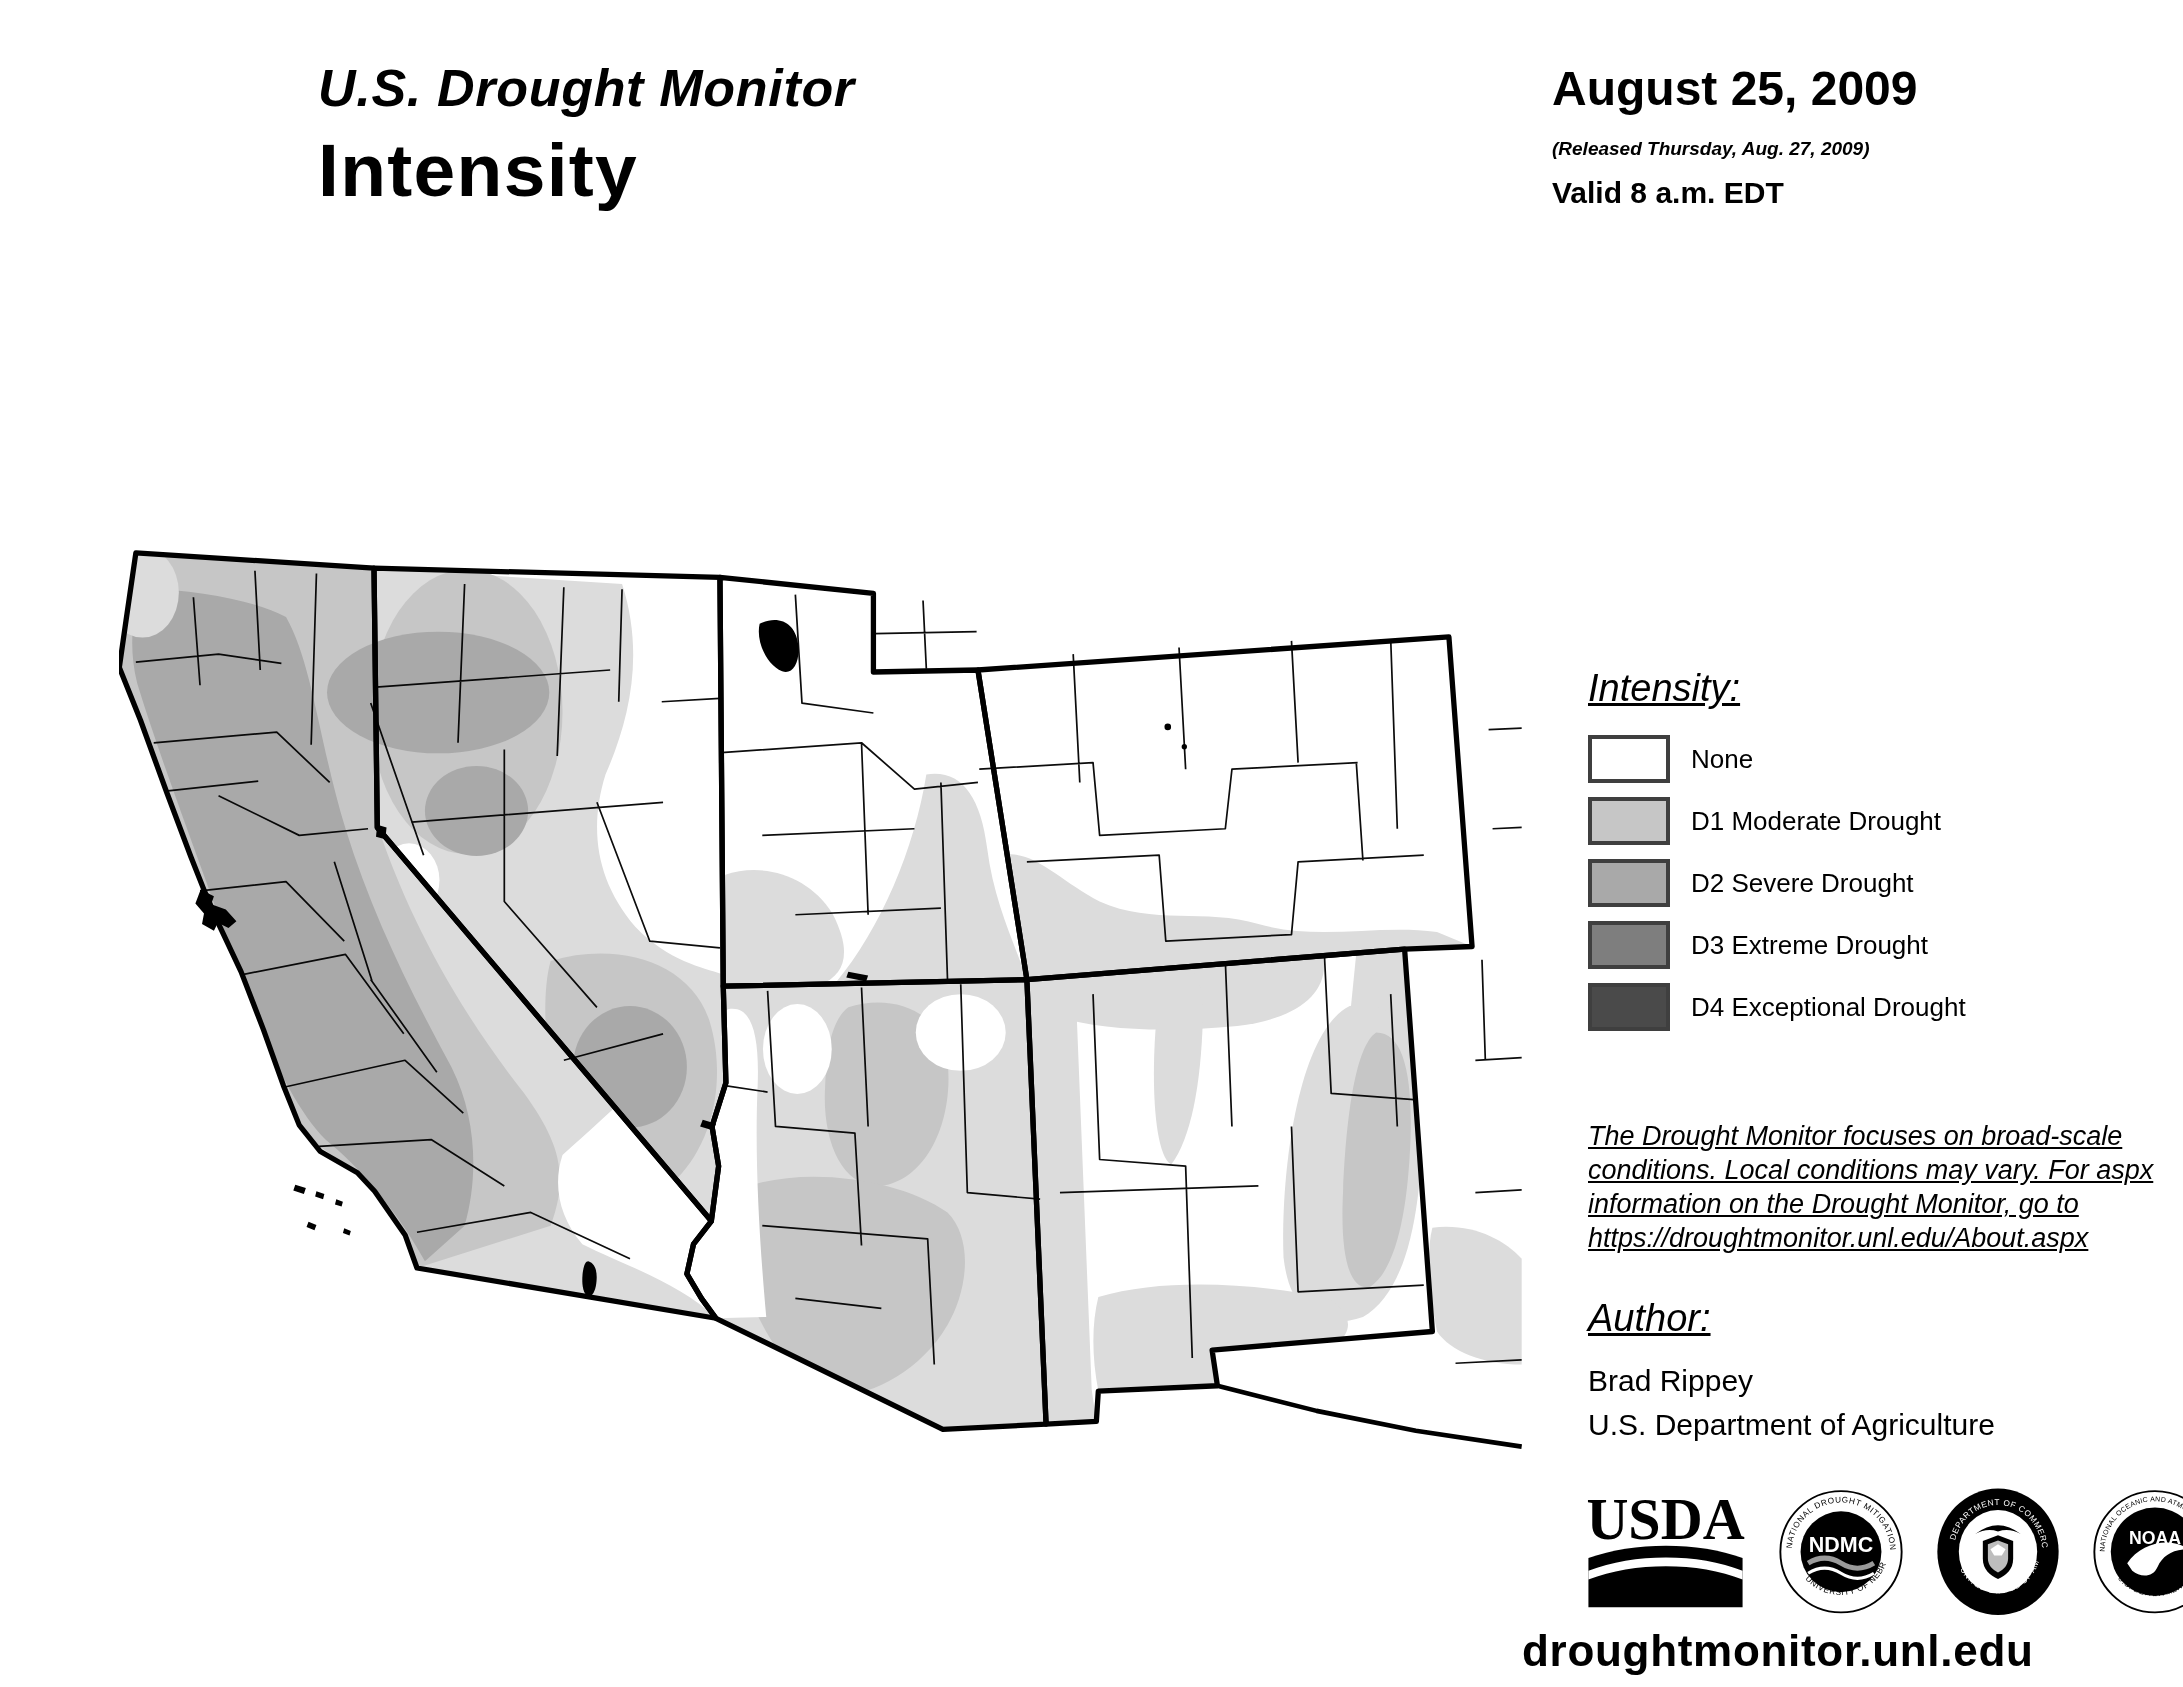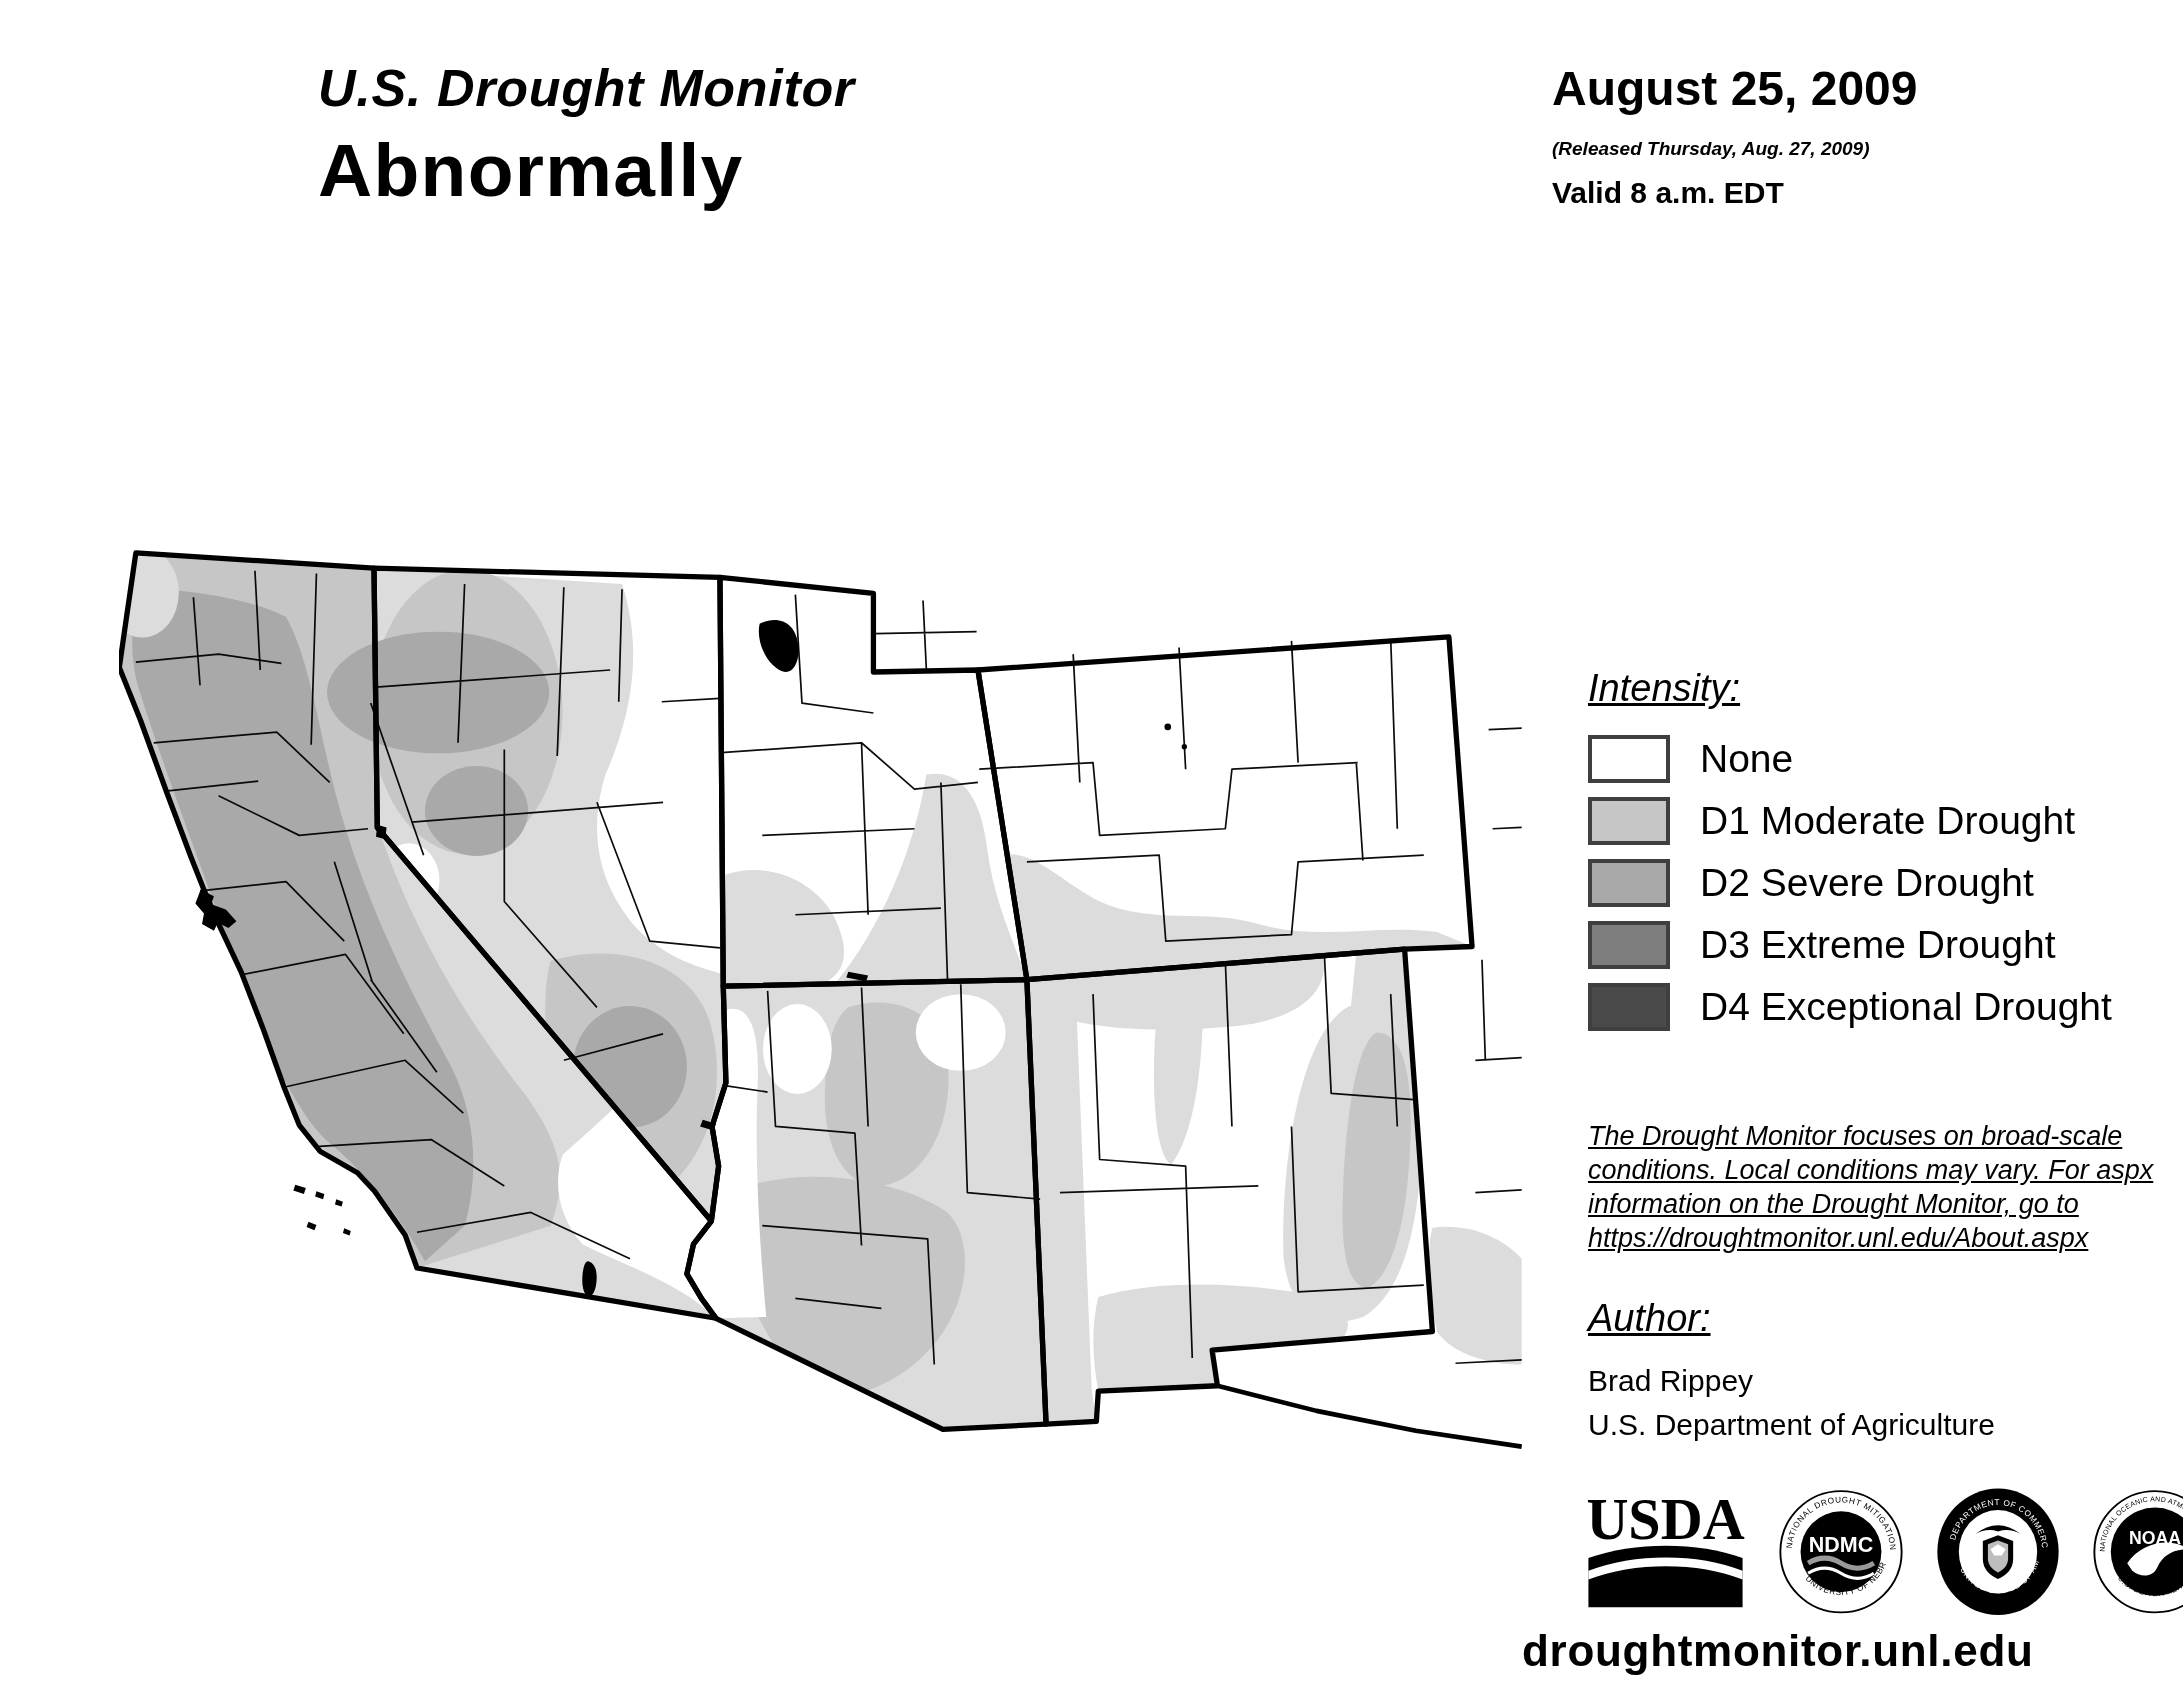--- a/index.html
+++ b/index.html
@@ -13,21 +13,21 @@
   .date-block{left:1552px;top:61px;width:629px;text-align:left;}
   .date-main{font-size:48px;font-weight:bold;}
   .date-released{font-size:19px;font-weight:bold;font-style:italic;margin-top:22px;}
   .date-valid{font-size:30px;font-weight:bold;margin-top:16px;}
 
   
   .legend-head{left:1588px;top:667px;font-size:38px;font-style:italic;text-decoration:underline;}
   .legend-rows{left:1588px;top:728px;}
   .legend-row{display:flex;align-items:center;height:62px;}
   .swatch{width:74px;height:40px;border:4.6px solid #3f3f3f;box-sizing:content-box;background:#fff;flex:0 0 auto;}
-  .legend-label{margin-left:30px;font-size:39px;white-space:nowrap;}
+  .legend-label{margin-left:21px;font-size:26px;white-space:nowrap;}
 
   
   .disclaimer{left:1588px;top:1119px;width:595px;font-size:27px;font-style:italic;line-height:34px;text-decoration:underline;}
   .author-head{left:1588px;top:1297px;font-size:38px;font-style:italic;text-decoration:underline;}
   .author-name{left:1588px;top:1364px;font-size:30px;}
   .author-org{left:1588px;top:1408px;font-size:30px;}
 
   
   .logo-row{left:1581px;top:1481px;display:flex;align-items:center;gap:25px;}
   .url-line{left:1522px;top:1626px;width:662px;font-size:44px;font-weight:bold;letter-spacing:0.7px;}
@@ -40,21 +40,21 @@
   .intl{fill:none;stroke:#000;stroke-width:7;stroke-linejoin:round;}
   .water{fill:#000;}
 </style>
 </head>
 <body>
 
 <div class="page">
 
   <div class="abs title-block">
     <div class="title-line1">U.S. Drought Monitor</div>
-    <div class="title-line2">Abnormally</div>
+    <div class="title-line2">Intensity</div>
   </div>
   <div class="abs date-block">
     <div class="date-main">August 25, 2009</div>
     <div class="date-released">(Released Thursday, Aug. 27, 2009)</div>
     <div class="date-valid">Valid 8 a.m. EDT</div>
   </div>
 
   <div class="abs map-wrap">
     <svg width="1403" height="979" viewBox="180 820 2120 1480" xmlns="http://www.w3.org/2000/svg">
       <defs>

